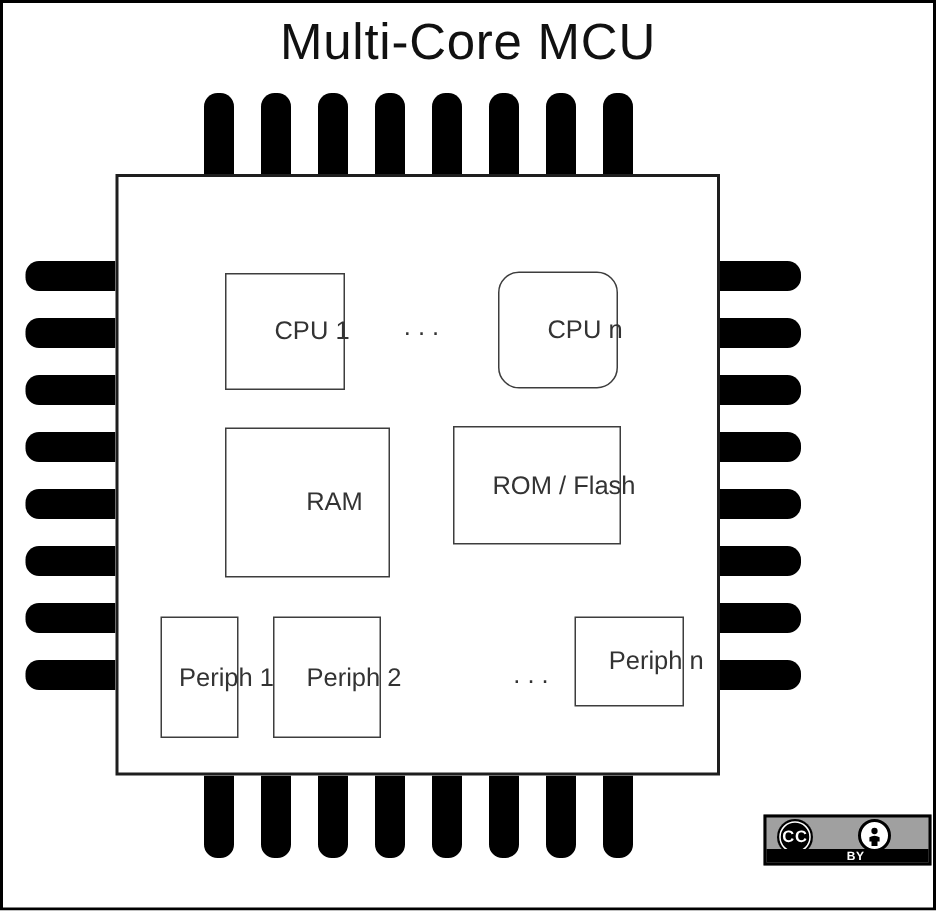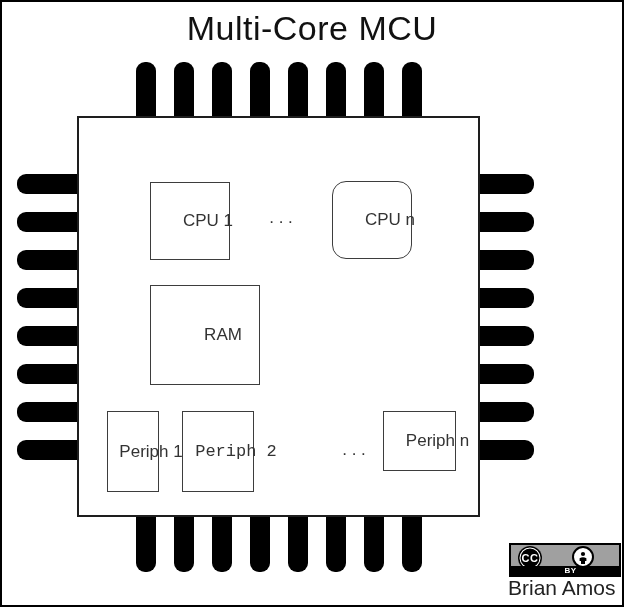--- a/index.html
+++ b/index.html
@@ -73,21 +73,21 @@
     font-size: 17px;
     color: #333333;
     white-space: nowrap;
     padding-left: 36px;
   }
   .blk-cpu1     { left: 71px;  top: 64px;  width: 80px;  height: 78px; }
   .blk-cpun     { left: 253px; top: 63px;  width: 80px;  height: 78px; border-radius: 14px; }
   .blk-ram      { left: 71px;  top: 167px; width: 110px; height: 100px; }
   .blk-rom      { left: 223px; top: 166px; width: 112px; height: 79px; }
   .blk-periph1  { left: 28px;  top: 293px; width: 52px;  height: 81px; }
-  .blk-periph2  { left: 103px; top: 293px; width: 72px;  height: 81px; font-family: Liberation Mono, monospace; }
+  .blk-periph2  { left: 103px; top: 293px; width: 72px;  height: 81px; }
   .blk-periph3  { left: 179px; top: 292px; width: 72px;  height: 82px; }
   .blk-periphn  { left: 304px; top: 293px; width: 73px;  height: 60px; }
 
   .ellipsis {
     position: absolute;
     font-size: 17px;
     color: #333333;
     text-align: center;
     white-space: nowrap;
   }
@@ -204,34 +204,34 @@
       <div class="pin"></div>
       <div class="pin"></div>
     </div>
 
   <div class="chip-body">
     <div class="block blk-cpu1">CPU 1</div>
     <div class="ellipsis cpu-dots">. . .</div>
     <div class="block blk-cpun">CPU n</div>
 
     <div class="block blk-ram">RAM</div>
+    <div class="block blk-rom">ROM / Flash</div>
 
     <div class="block blk-periph1">Periph 1</div>
     <div class="block blk-periph2">Periph 2</div>
     <div class="ellipsis periph-dots">. . .</div>
     <div class="block blk-periphn">Periph n</div>
   </div>
 
   <div class="cc-badge">
     <div class="cc-logo">CC</div>
     <div class="by-person">
       <svg width="12" height="13" viewBox="0 0 12 13">
         <circle cx="6" cy="3" r="2.1" fill="#000000"></circle>
         <path d="M2.6 7.2 Q6 5.2 9.4 7.2 L9.4 10 L8 10 L8 13 L4 13 L4 10 L2.6 10 Z" fill="#000000"></path>
       </svg>
     </div>
     <div class="cc-strip">
       <span>BY</span>
     </div>
   </div>
-  <div class="author">Brian Amos</div>
 
 </div>
 
 </body></html>

